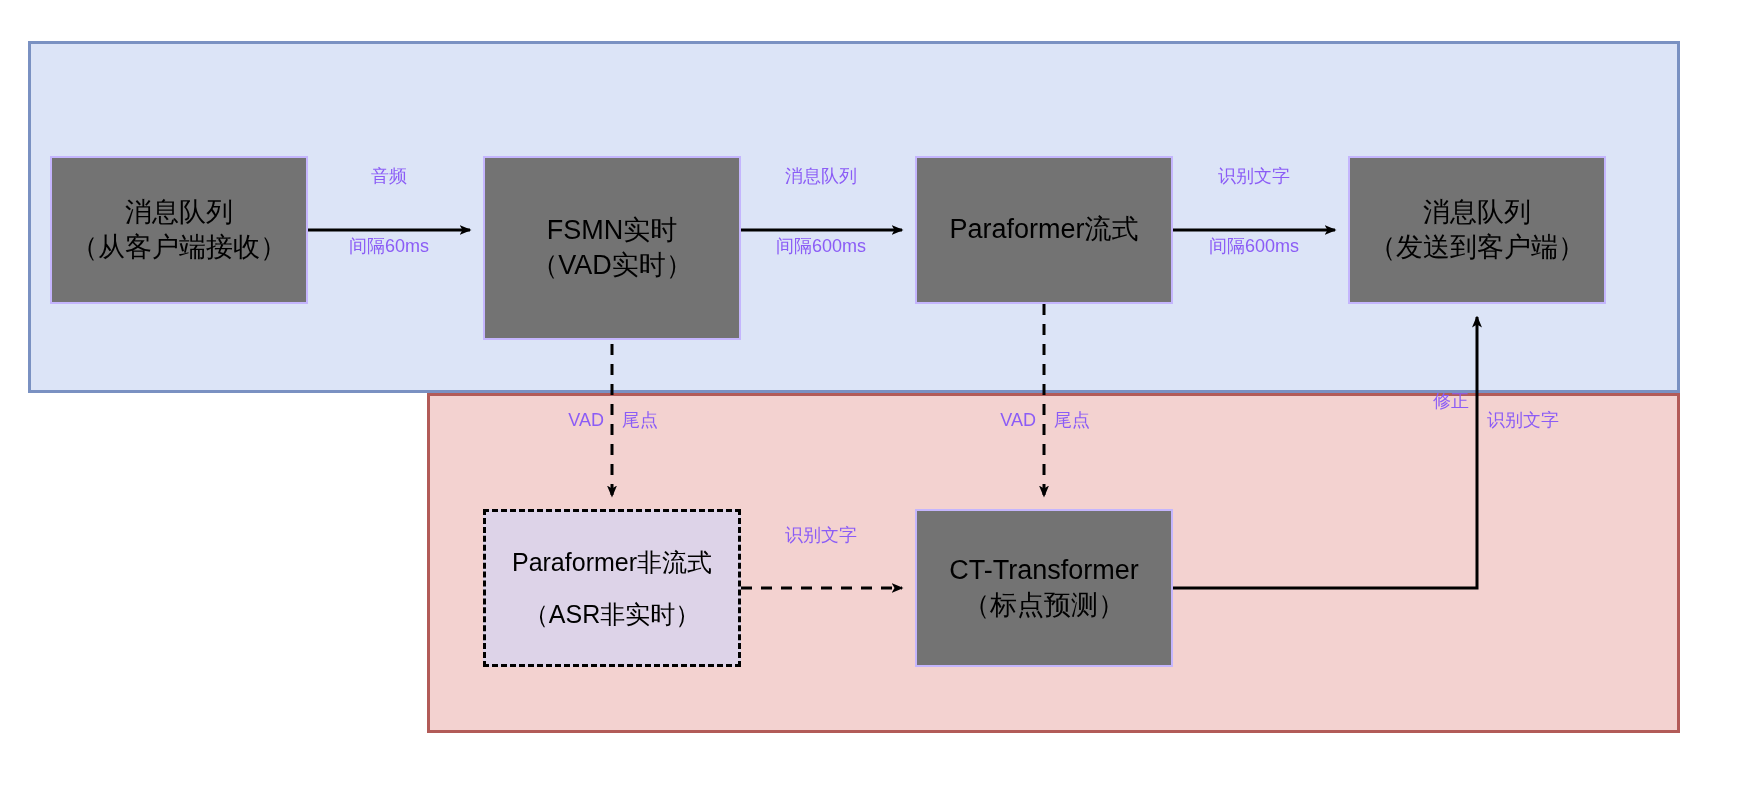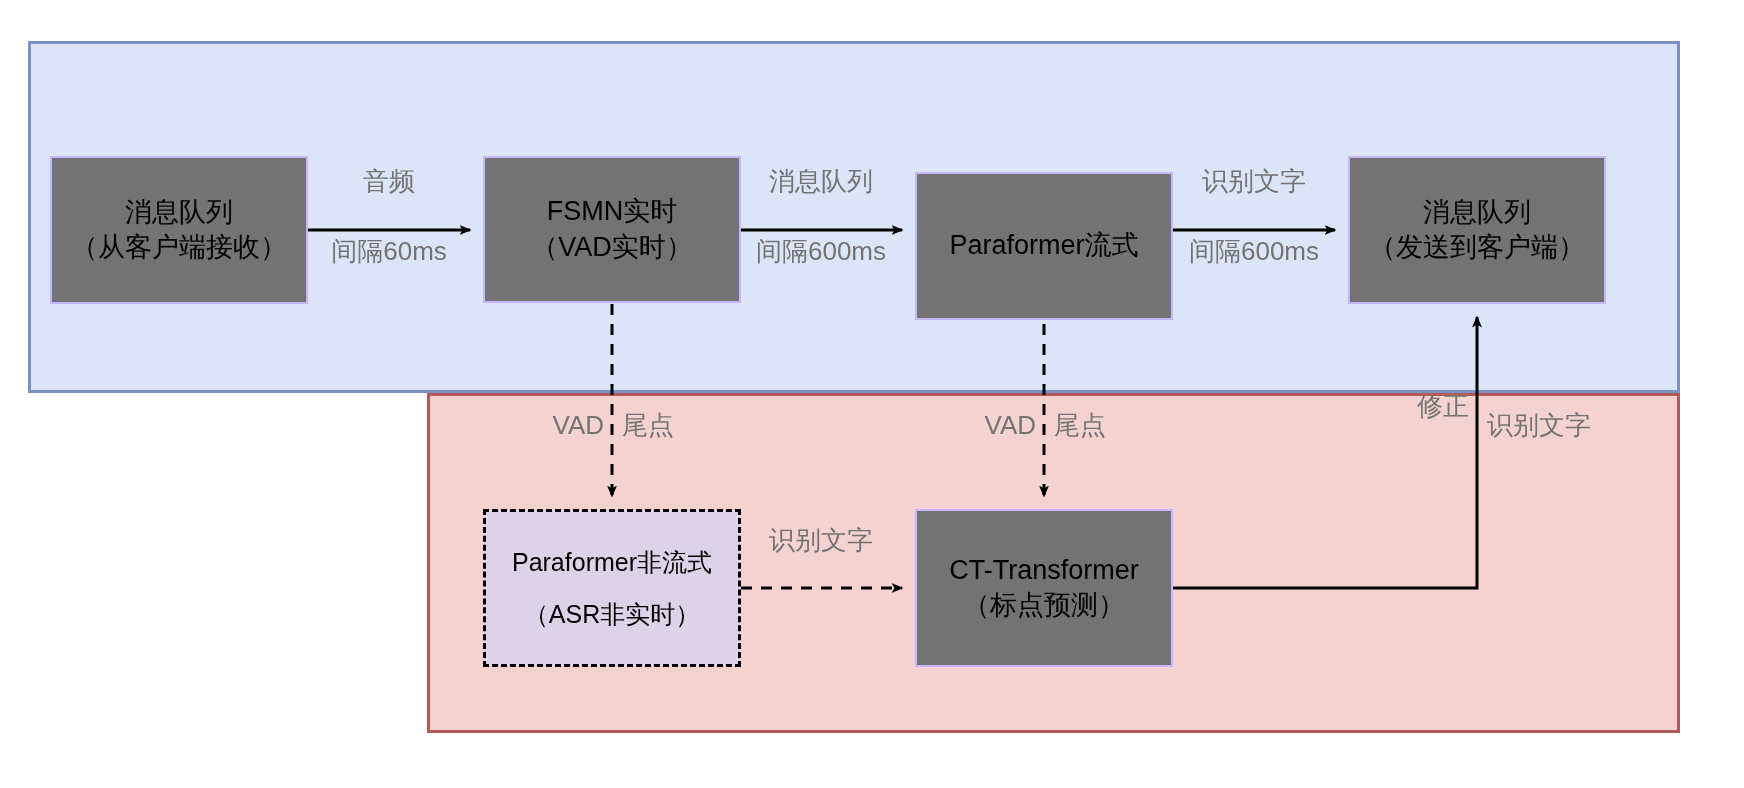--- a/index.html
+++ b/index.html
@@ -61,41 +61,41 @@
     justify-content: center;
     color: #000000;
     line-height: 1.30;
     text-align: center;
     white-space: nowrap;
   }
   .node .ln { display: block; }
   .node-lg { font-size: 27px; }
 
   #node-mq-in      { left: 50px;  top: 156px; width: 258px; height: 148px; }
-  #node-fsmn       { left: 483px; top: 156px; width: 258px; height: 147px; }
-  #node-paraformer { left: 915px; top: 172px; width: 258px; height: 148px; }
+  #node-fsmn       { left: 483px; top: 156px; width: 258px; height: 184px; }
+  #node-paraformer { left: 915px; top: 156px; width: 258px; height: 148px; }
   #node-mq-out     { left: 1348px;top: 156px; width: 258px; height: 148px; }
 
   #node-para-off {
     left: 483px; top: 509px; width: 258px; height: 158px;
     background: #ddd3e8;
     border: 3px dashed #000000;
     font-size: 25px;
     gap: 19px;
   }
   #node-ctt {
     left: 915px; top: 509px; width: 258px; height: 158px;
     font-size: 27px;
   }
 
   
   .elabel {
     position: absolute;
-    color: #737373;
-    font-size: 26px;
+    color: #8b5cf6;
+    font-size: 18px;
     line-height: 1.2;
     white-space: nowrap;
   }
   .elabel.center { transform: translateX(-50%); text-align: center; }
   .elabel.right  { transform: translateX(-100%); text-align: right; }
 </style>
 </head>
 <body>
 
 <div id="canvas">

